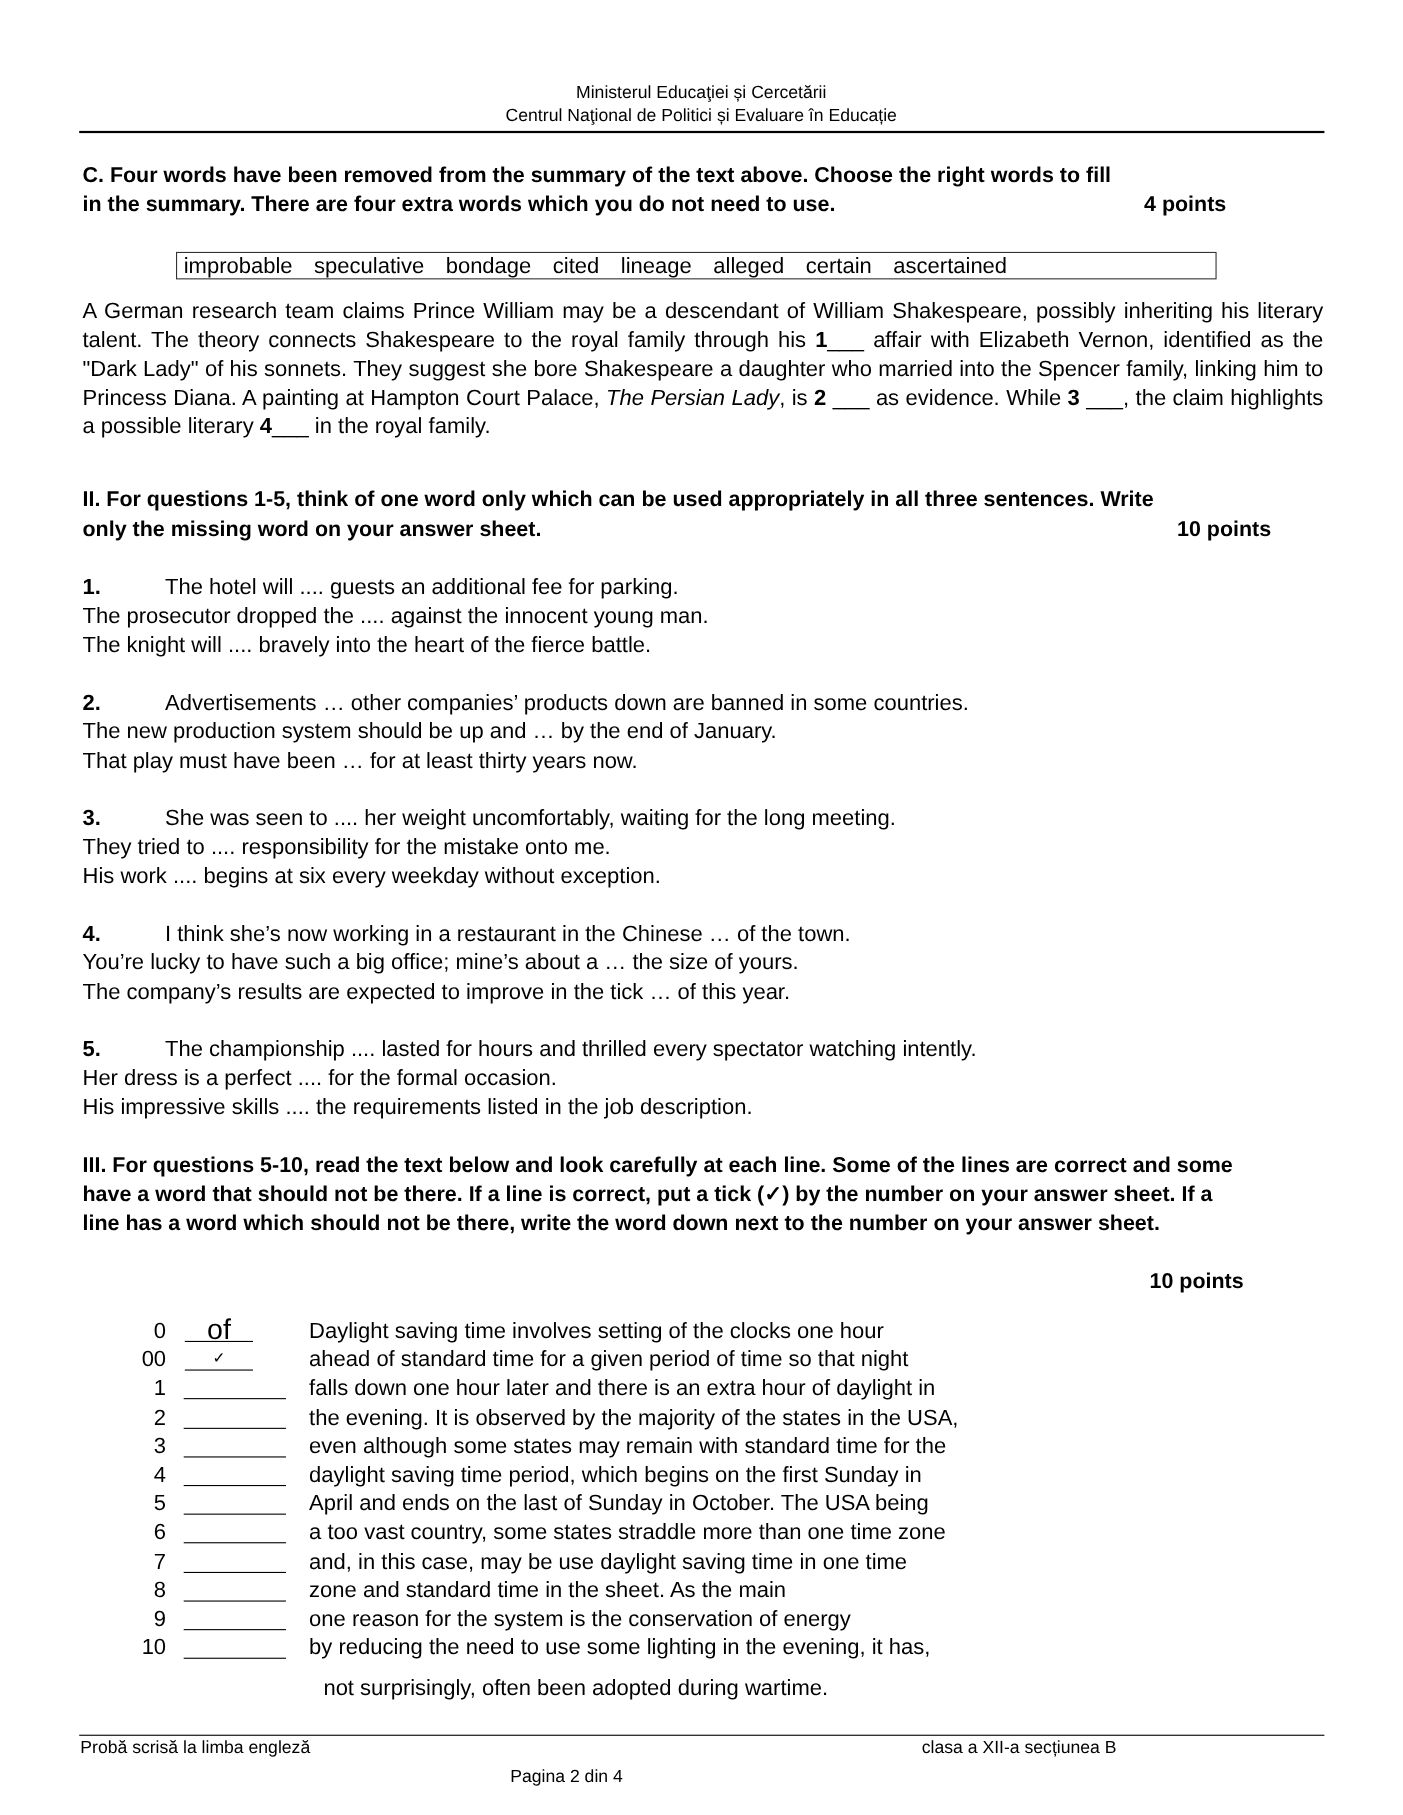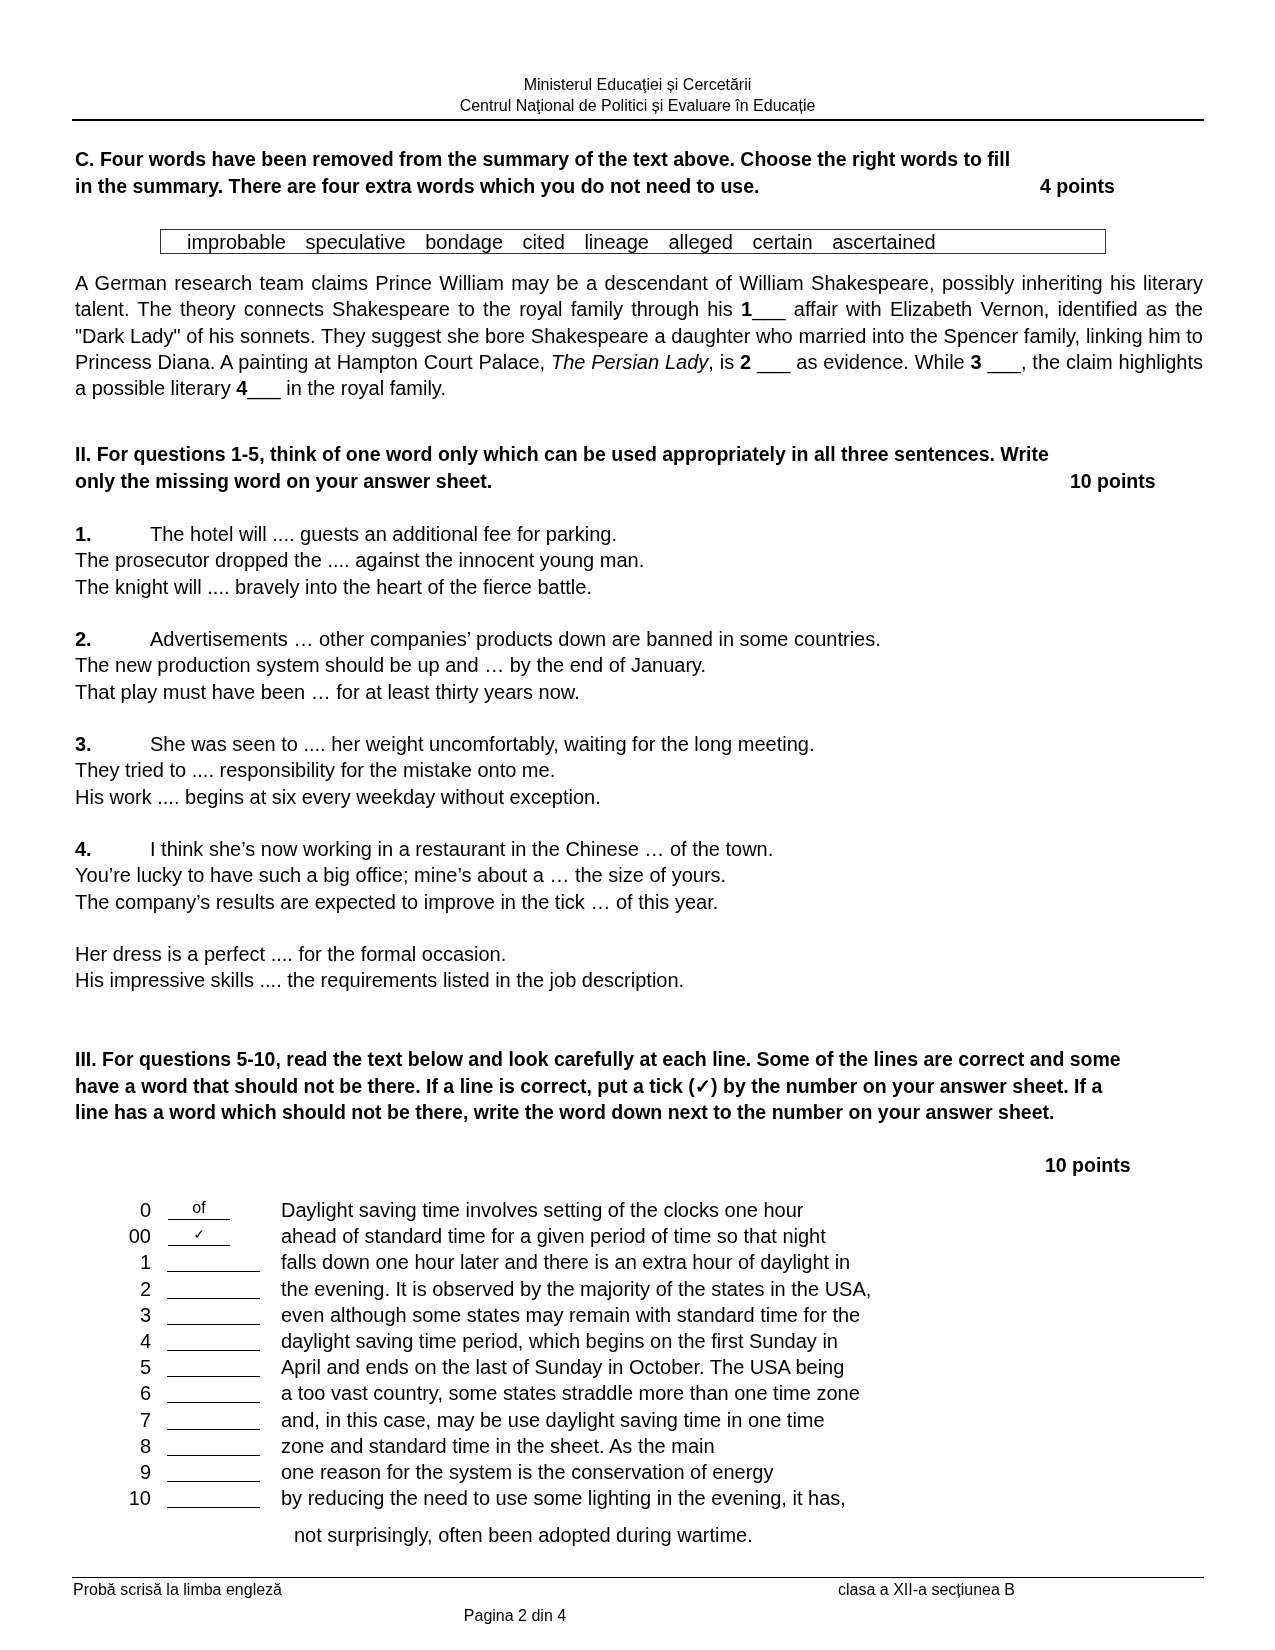--- a/index.html
+++ b/index.html
@@ -7,28 +7,28 @@
          font-family: "Liberation Sans", sans-serif; color: #000; }
   .header { position: absolute; top: 74px; left: 0; width: 1275px; text-align: center;
             font-size: 16px; line-height: 21px; }
   .header-rule { position: absolute; top: 119px; left: 72px; width: 1132px; height: 0;
                  border-top: 2px solid #000; }
   .abs { position: absolute; left: 75px; width: 1128px; }
   .sec-title { font-size: 19.5px; line-height: 26.5px; font-weight: bold; }
   .sec-title .pts { position: absolute; }
   .wordbox { position: absolute; top: 229px; left: 160px; width: 946px; height: 25px;
              border: 1px solid #333; font-size: 20px; line-height: 25px; box-sizing: border-box;
-             padding-left: 26px; white-space: nowrap; }
+             padding-left: 6px; white-space: nowrap; }
   .wordbox span { margin-right: 14px; }
   .para { font-size: 20px; line-height: 26.3px; text-align: justify; }
   .q { font-size: 20px; line-height: 26.3px; }
   .q .num { font-weight: bold; display: inline-block; width: 75px; }
   .ex-row { position: absolute; left: 0; width: 1275px; height: 26px; font-size: 20px; line-height: 26px; }
   .ex-num { position: absolute; right: 1124px; text-align: right; }
-  .ex-blank { position: absolute; left: 167px; width: 93px; height: 22px; border-bottom: 1.6px solid #000; text-align: center; font-size: 16px; line-height: 22px; }
+  .ex-blank { position: absolute; left: 167px; width: 93px; height: 22px; border-bottom: 1.6px solid #000; text-align: center; font-size: 26px; line-height: 22px; }
   .ex-blank.short { left: 168px; width: 62px; }
   .ex-text { position: absolute; left: 281px; white-space: nowrap; }
   .footer-rule { position: absolute; top: 1577px; left: 72px; width: 1132px; border-top: 1.5px solid #000; }
   .footer { position: absolute; font-size: 16px; line-height: 20px; }
 </style>
 </head>
 <body>
 
 <div class="header">
   <div>Ministerul Educaţiei și Cercetării</div>
@@ -77,20 +77,21 @@
   <div><span class="num">3.</span><span>She was seen to ....  her weight uncomfortably, waiting for the long meeting.</span></div>
   <div>They tried to .... responsibility for the mistake onto me.</div>
   <div>His work .... begins at six every weekday without exception.</div>
 </div>
 <div class="abs q" style="top:836px;">
   <div><span class="num">4.</span><span>I think she’s now working in a restaurant in the Chinese … of the town.</span></div>
   <div>You’re lucky to have such a big office; mine’s about a … the size of yours.</div>
   <div>The company’s results are expected to improve in the tick … of this year.</div>
 </div>
 <div class="abs q" style="top:941px;">
+  <div><span class="num">5.</span><span>The championship .... lasted for hours and thrilled every spectator watching intently.</span></div>
   <div>Her dress is a perfect .... for the formal occasion.</div>
   <div>His impressive skills .... the requirements listed in the job description.</div>
 </div>
 
 <div class="abs sec-title" style="top:1046px;">
   <div>III. For questions 5-10, read the text below and look carefully at each line. Some of the lines are correct and some</div>
   <div>have a word that should not be there. If a line is correct, put a tick (✓) by the number on your answer sheet. If a</div>
   <div>line has a word which should not be there, write the word down next to the number on your answer sheet.</div>
   <span class="pts" style="left:970px; top:106px;">10 points</span>
 </div>

